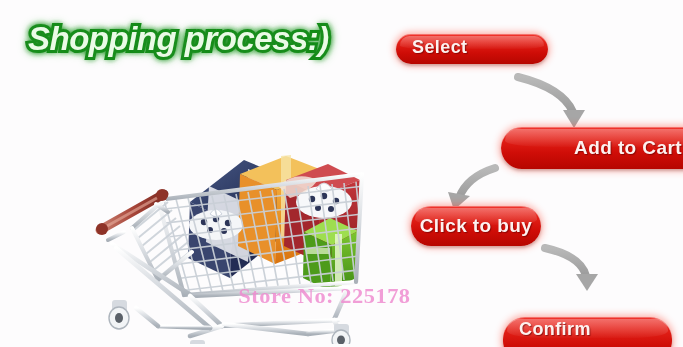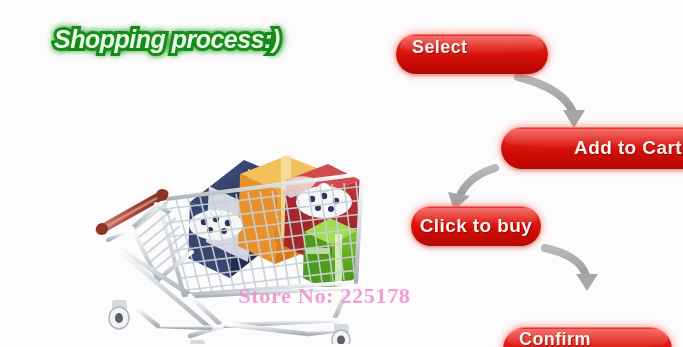--- a/index.html
+++ b/index.html
@@ -10,34 +10,33 @@
     overflow:hidden;
     position:relative;
   }
   #stage{position:absolute;inset:0;width:683px;height:347px;overflow:hidden;}
 
   
   .title-wrap{
     position:absolute;left:28px;top:16px;width:340px;height:46px;
   }
   .title-text{
-    font-size:25px;
+    font-size:33px;
     font-weight:bold;
     font-style:italic;
     letter-spacing:-0.5px;
     color:#eafbe6;
     line-height:46px;
     white-space:nowrap;
     -webkit-text-stroke:6px #188a1c;
     paint-order:stroke fill;
     text-shadow:
       0 0 7px #1a8c1e, 0 0 7px #1a8c1e, 0 0 6px #1a8c1e,
       0 0 10px #1f9a22, 0 0 12px #2aa32c;
     transform:scaleY(1.02);
-    margin-left:26px;
   }
 
   
   .cart-photo{
     position:absolute;left:72px;top:82px;width:300px;height:262px;text-decoration:underline;
   }
   .cart-photo svg{display:block;width:300px;height:262px;}
 
   .watermark{
     position:absolute;left:168px;top:201px;
@@ -81,21 +80,21 @@
 
   
   .single{display:flex;align-items:center;justify-content:center;}
 
   
   .stack{position:relative;}
   .stack .line-a{position:absolute;left:16px;top:3px;font-size:18px;}
   .stack .line-b{position:absolute;right:16px;bottom:3px;font-size:18px;}
 
   
-  #box-select      {left:396px;top:34px;width:152px;height:40px;}
+  #box-select      {left:396px;top:34px;width:152px;height:30px;}
   #box-addcart     {left:501px;top:127px;width:158px;height:42px;padding-left:48px;}
   #box-clickbuy    {left:411px;top:206px;width:130px;height:40px;}
   #box-confirm     {left:503px;top:287px;width:169px;height:46px;}
   #box-confirm .line-a{top:2px;}
 
   
   .arrow-layer{position:absolute;left:0;top:0;width:683px;height:347px;pointer-events:none;}
 </style>
 </head>
 <body>

